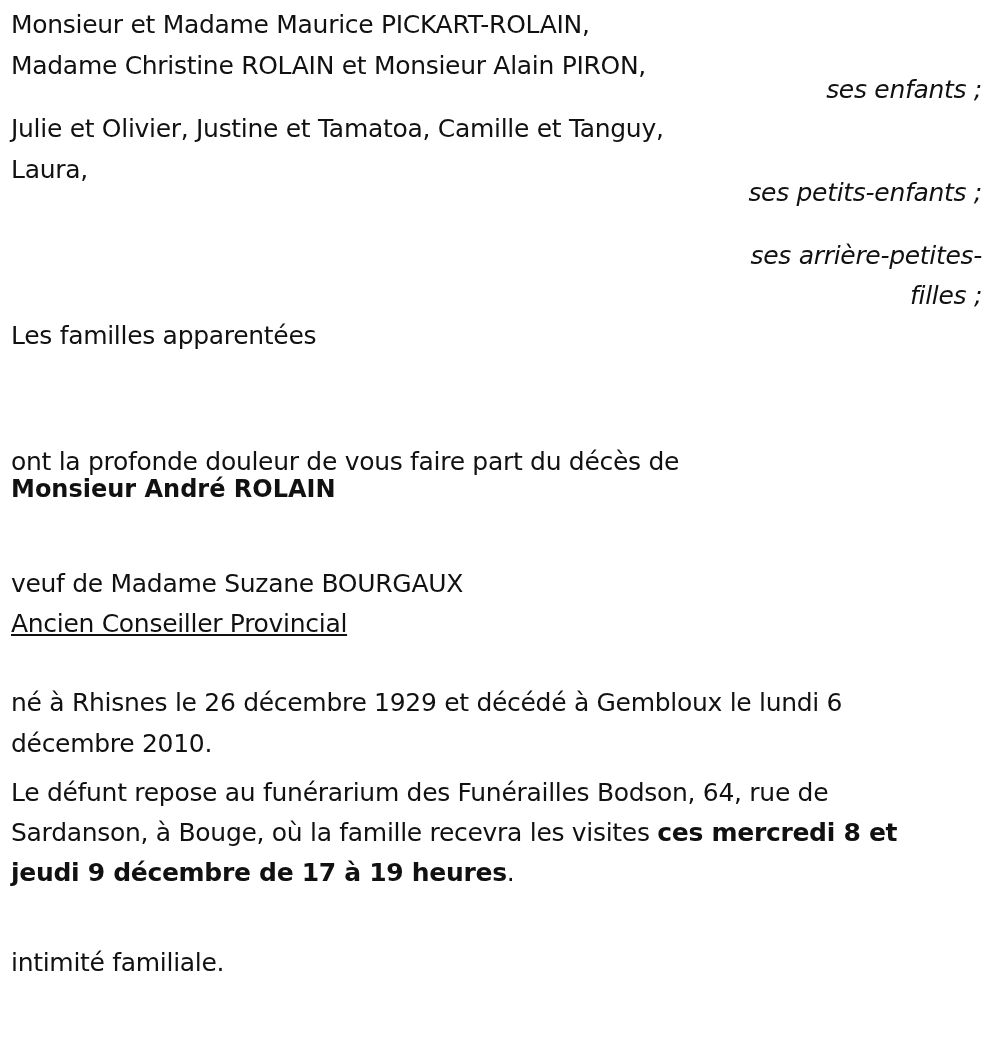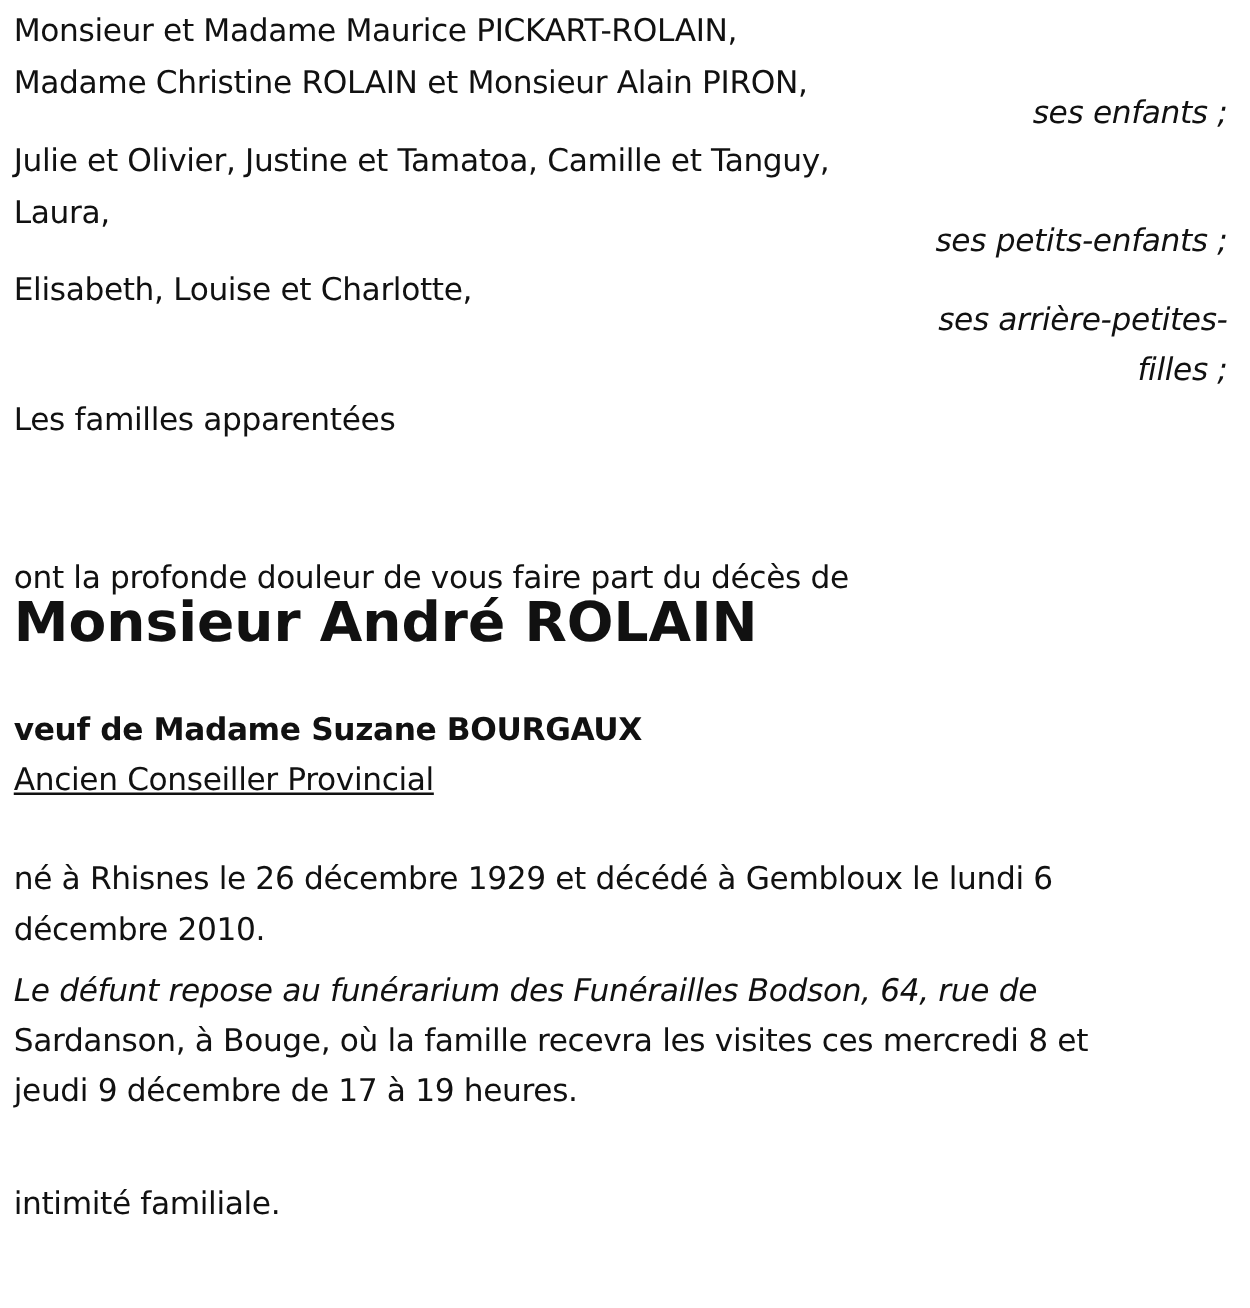--- a/index.html
+++ b/index.html
@@ -32,55 +32,54 @@
       right: 10px;
       font-style: italic;
       white-space: nowrap;
       line-height: 1;
       text-align: right;
     }
     .title {
       position: absolute;
       left: 11px;
       font-weight: bold;
-      font-size: 44px;
+      font-size: 24px;
       letter-spacing: 0px;
       white-space: nowrap;
       line-height: 1;
     }
-    .bold { font-weight: normal; }
+    .bold { font-weight: bold; }
   </style>
 </head>
 <body>
 
 <div class="page">
 
   <div class="line" style="top:12px;">Monsieur et Madame Maurice PICKART-ROLAIN,</div>
   <div class="line" style="top:53px;">Madame Christine ROLAIN et Monsieur Alain PIRON,</div>
   <div class="role" style="top:77px;">ses enfants ;</div>
 
   <div class="line" style="top:116px;">Julie et Olivier, Justine et Tamatoa, Camille et Tanguy,</div>
   <div class="line" style="top:157px;">Laura,</div>
   <div class="role" style="top:180px;">ses petits-enfants ;</div>
 
-  <div class="line" style="top:219px;">Elisabeth, Louise et Charlotte,</div>
   <div class="role" style="top:243px;">ses arrière-petites-</div>
   <div class="role" style="top:283px;">filles ;</div>
 
   <div class="line" style="top:323px;">Les familles apparentées</div>
 
   <div class="line" style="top:403px;margin-top:46px;">ont la profonde douleur de vous faire part du décès de</div>
 
   <div class="title" style="top:477px;">Monsieur André ROLAIN</div>
 
-  <div class="line" style="top:571px;font-weight:bold;">veuf de Madame Suzane BOURGAUX</div>
+  <div class="line" style="top:571px;">veuf de Madame Suzane BOURGAUX</div>
   <div class="line" style="top:611px;text-decoration:underline;">Ancien Conseiller Provincial</div>
 
   <div class="line" style="top:690px;text-align:right;">né à Rhisnes le 26 décembre 1929 et décédé à Gembloux le lundi 6</div>
   <div class="line" style="top:731px;">décembre 2010.</div>
 
-  <div class="line" style="top:780px;font-style:italic;">Le défunt repose au funérarium des Funérailles Bodson, 64, rue de</div>
+  <div class="line" style="top:780px;">Le défunt repose au funérarium des Funérailles Bodson, 64, rue de</div>
   <div class="line" style="top:820px;"><span>Sardanson, à Bouge, où la famille recevra les visites </span><span class="bold">ces mercredi 8 et</span></div>
   <div class="line" style="top:860px;"><span class="bold">jeudi 9 décembre de 17 à 19 heures</span><span>.</span></div>
 
   <div class="line" style="top:950px;">intimité familiale.</div>
 
 </div>
 
 </body></html>

